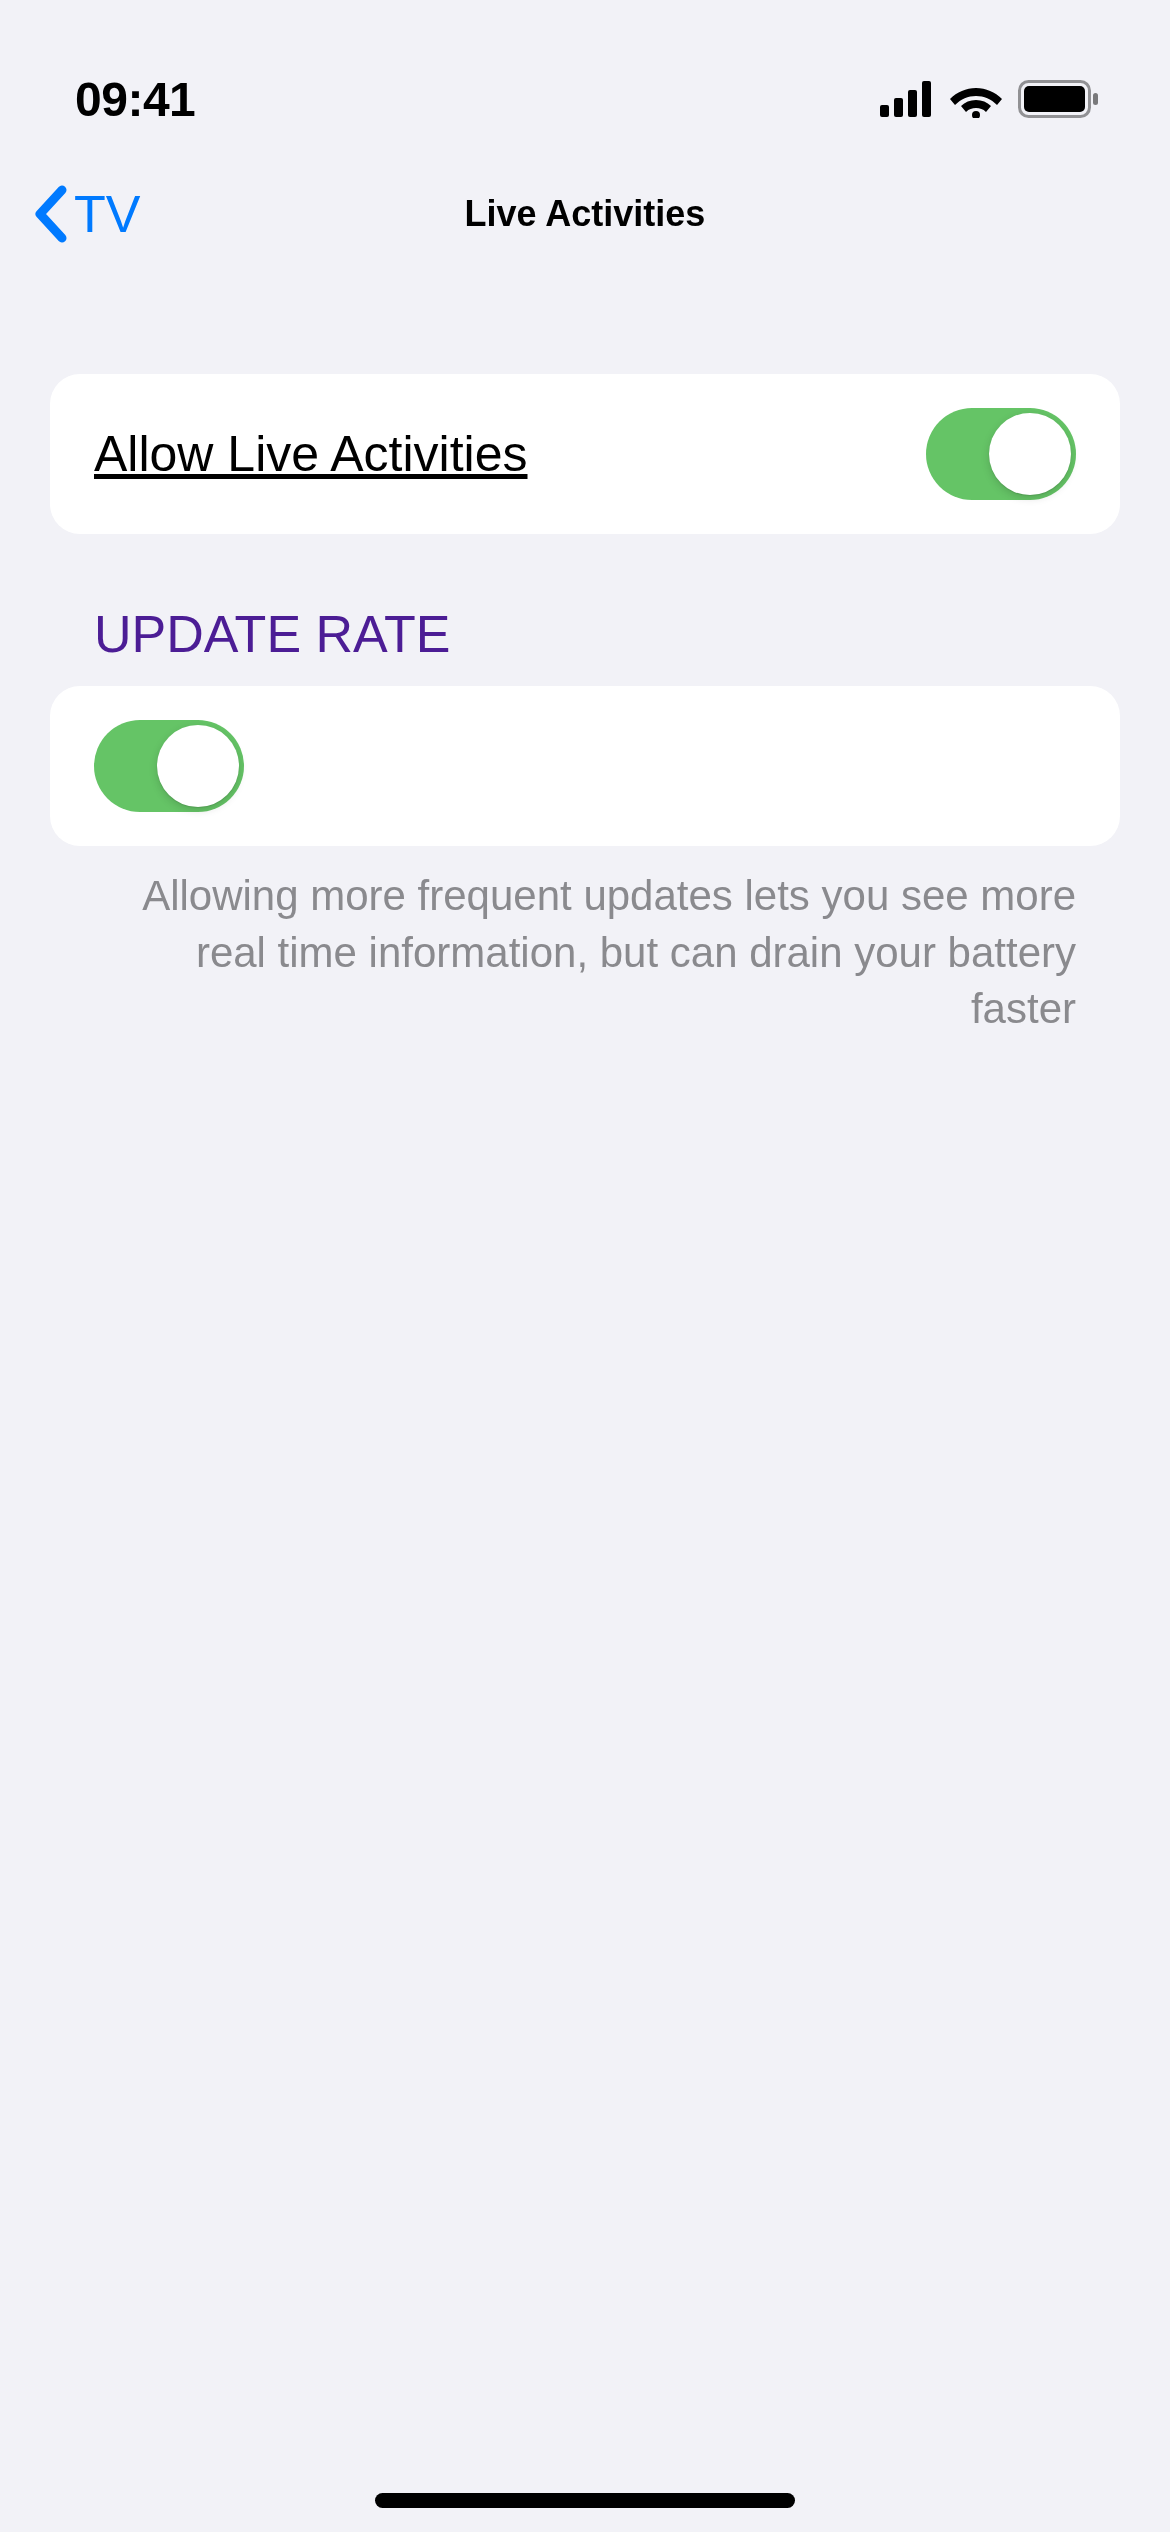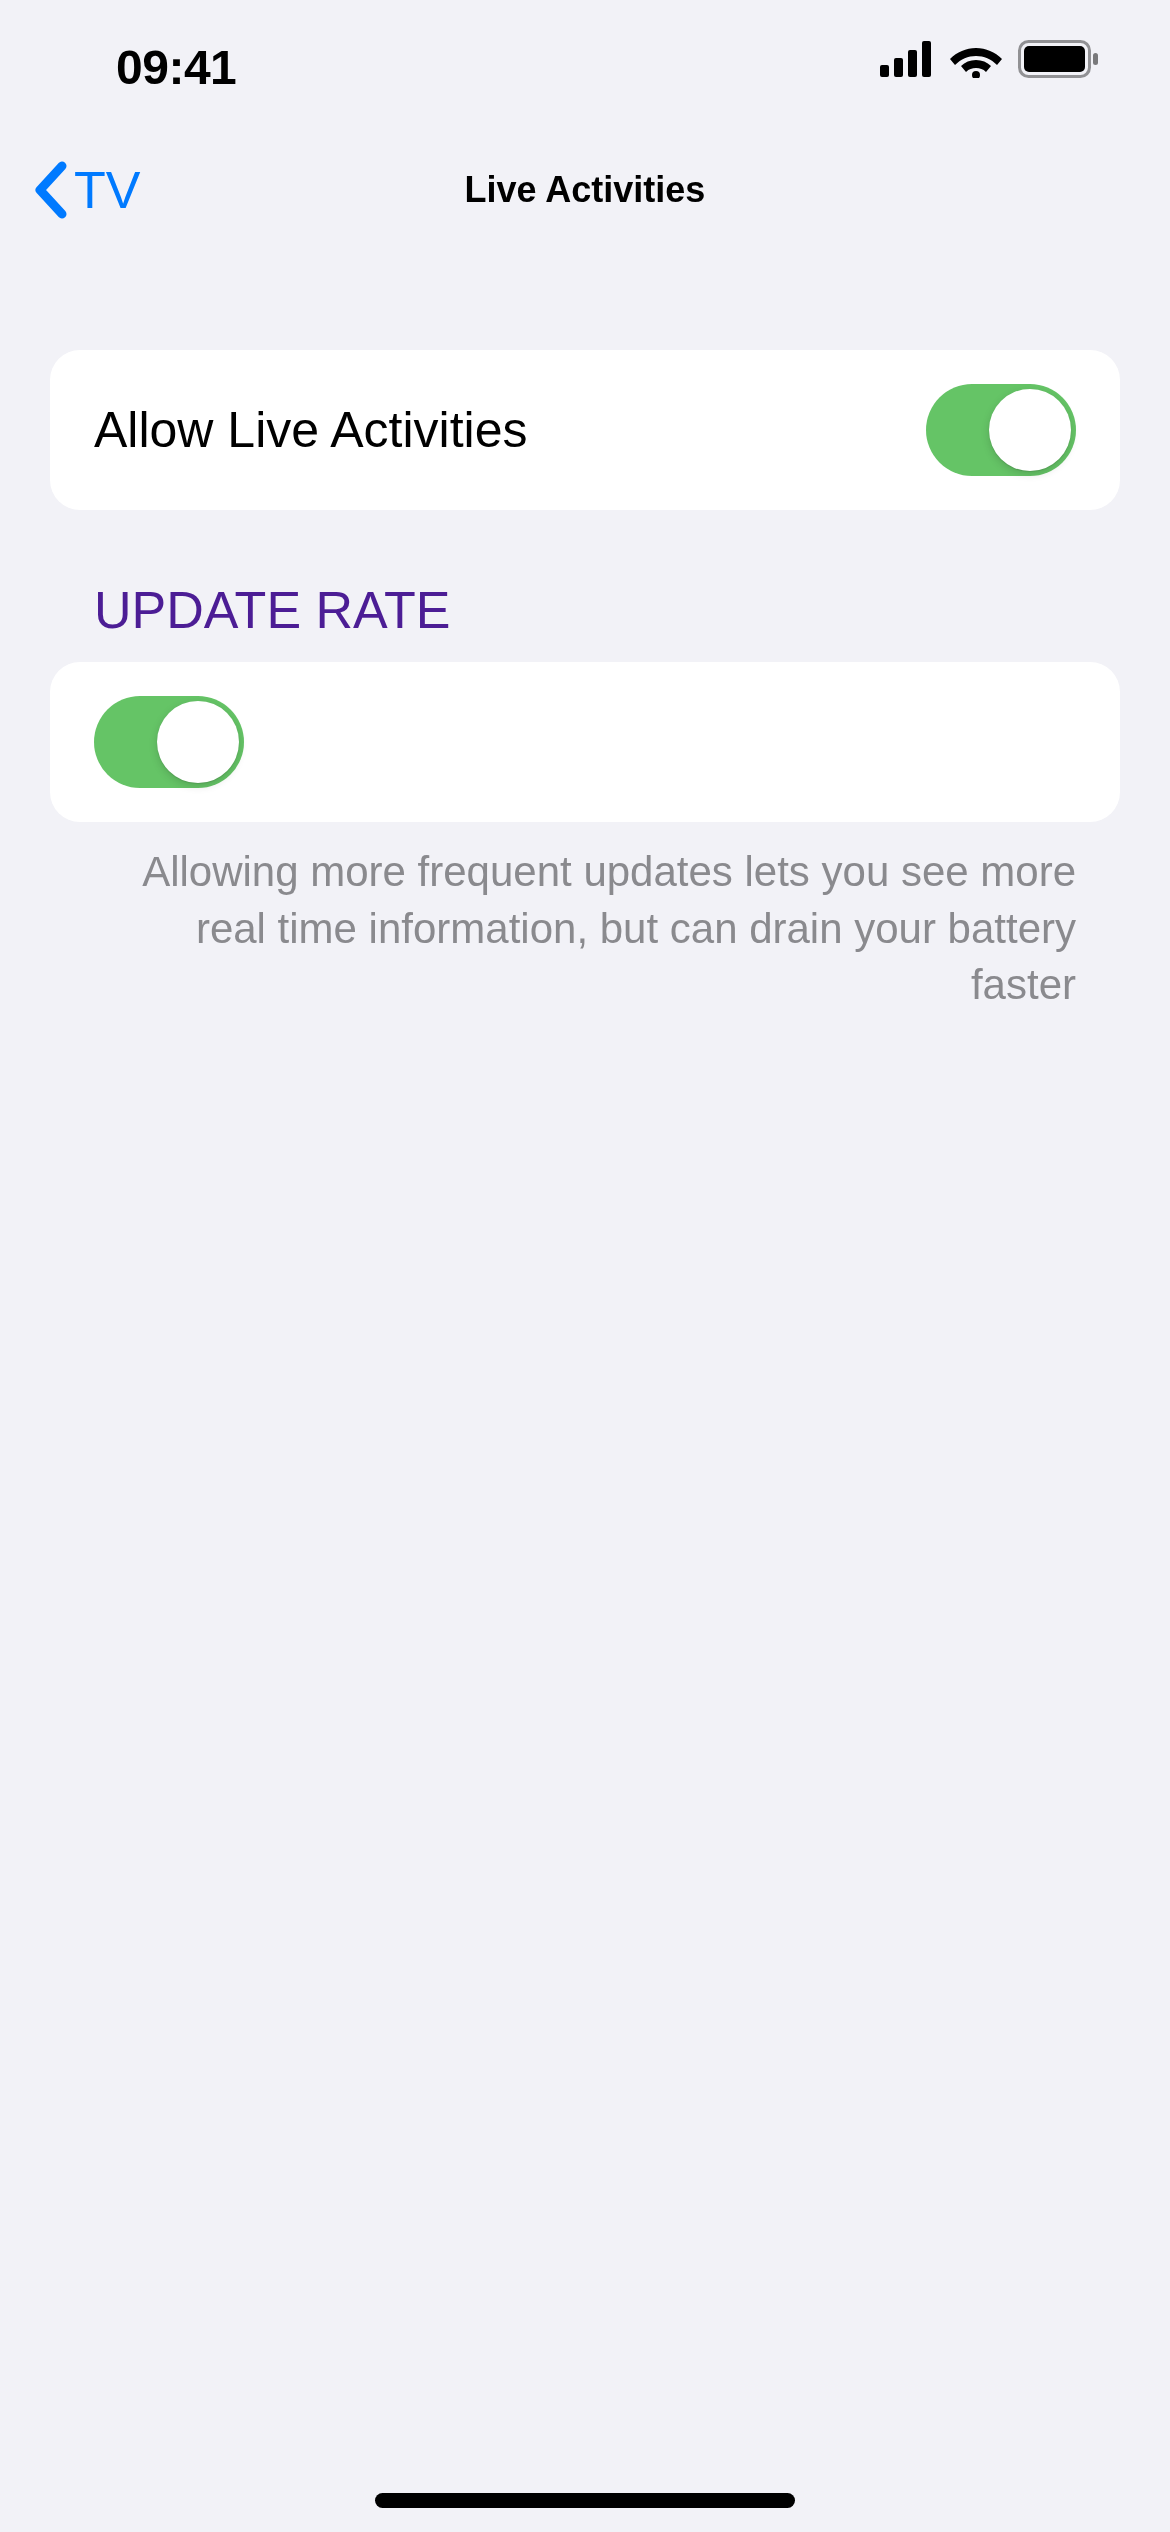--- a/index.html
+++ b/index.html
@@ -12,23 +12,24 @@
       width: 1170px;
       height: 2532px;
       background: #f2f2f7;
       font-family: -apple-system, 'SF Pro Text', 'Helvetica Neue', Helvetica, Arial, sans-serif;
       position: relative;
       overflow: hidden;
     }
     .status-bar {
       display: flex;
       justify-content: space-between;
-      align-items: flex-start;
-      padding: 40px 70px 20px 116px;
+      align-items: center;
+      padding: 40px 70px 20px 75px;
       height: 130px;
+      margin-top: 24px;
     }
     .status-time {
       font-size: 48px;
       font-weight: 600;
       letter-spacing: -0.5px;
     }
     .status-icons {
       display: flex;
       align-items: center;
       gap: 16px;
@@ -59,20 +60,21 @@
       width: 100%;
     }
     .content {
       padding: 0 50px;
     }
     .group {
       margin-top: 70px;
     }
     .group:first-child {
       margin-top: 80px;
+      text-decoration: underline;
     }
     .group-header {
       font-size: 52px;
       font-weight: 400;
       color: #4c1d95;
       letter-spacing: 0px;
       padding: 0 44px 22px 44px;
       text-transform: uppercase;
     }
     .cell {

